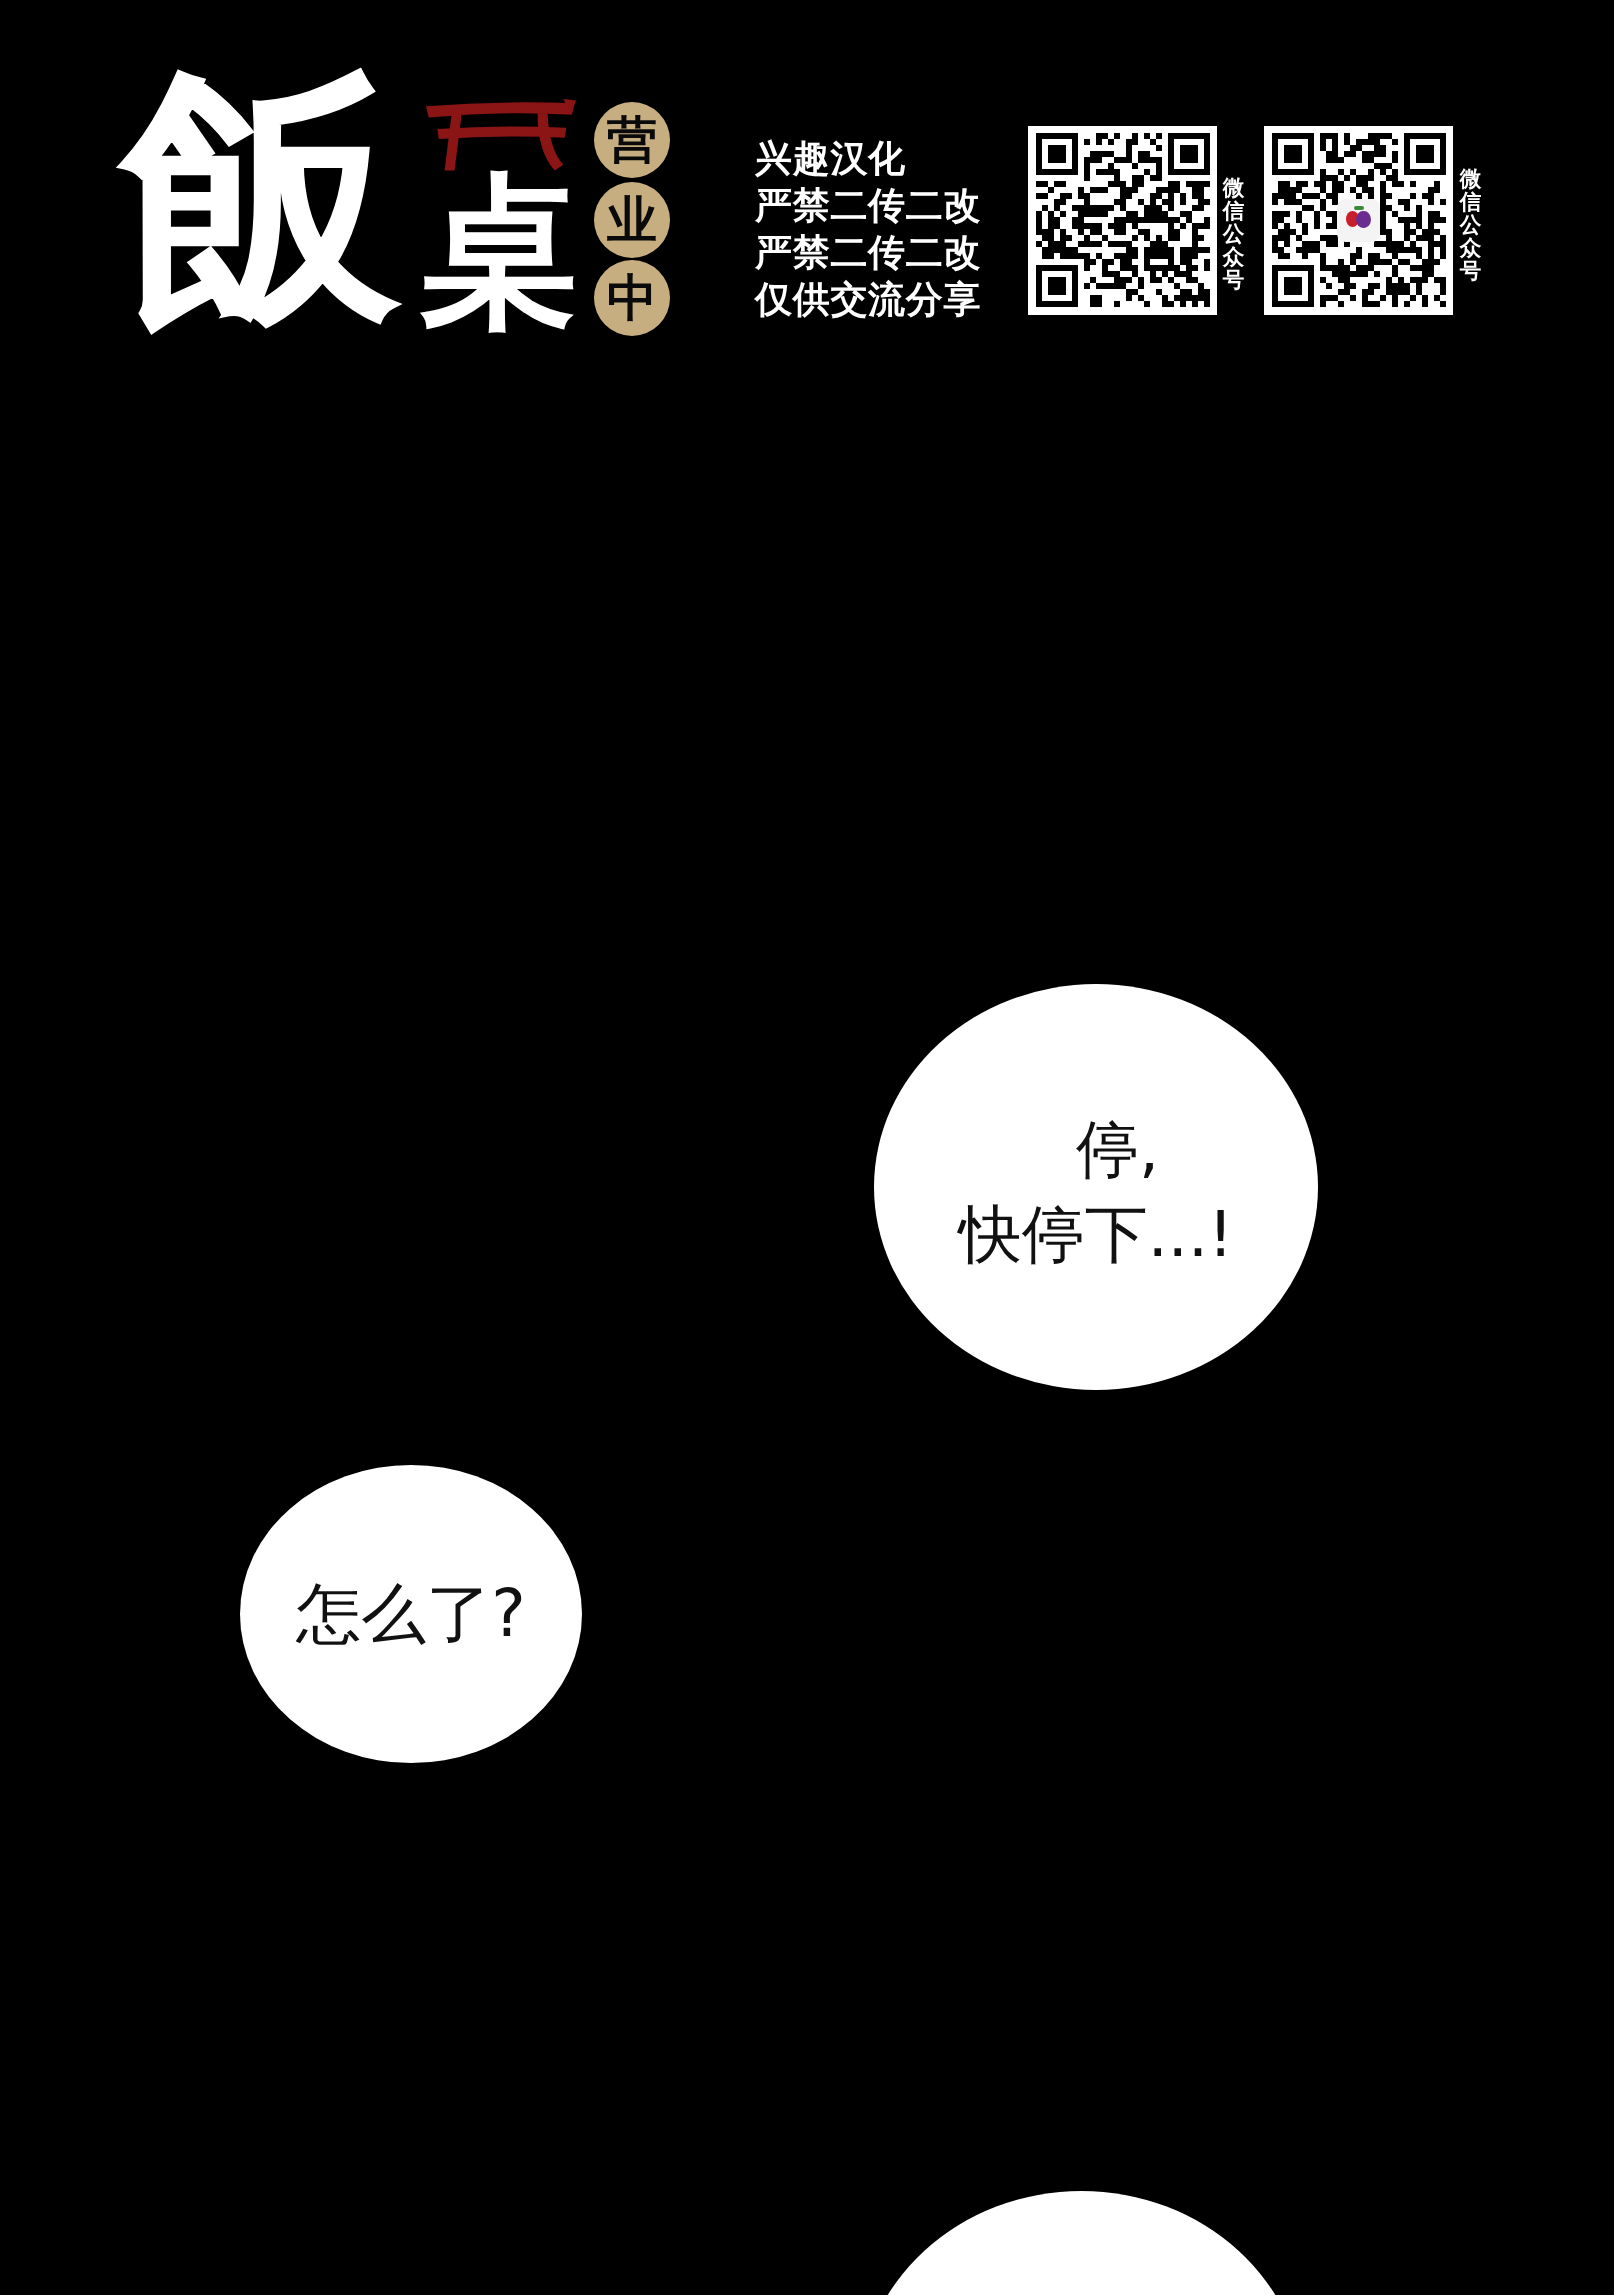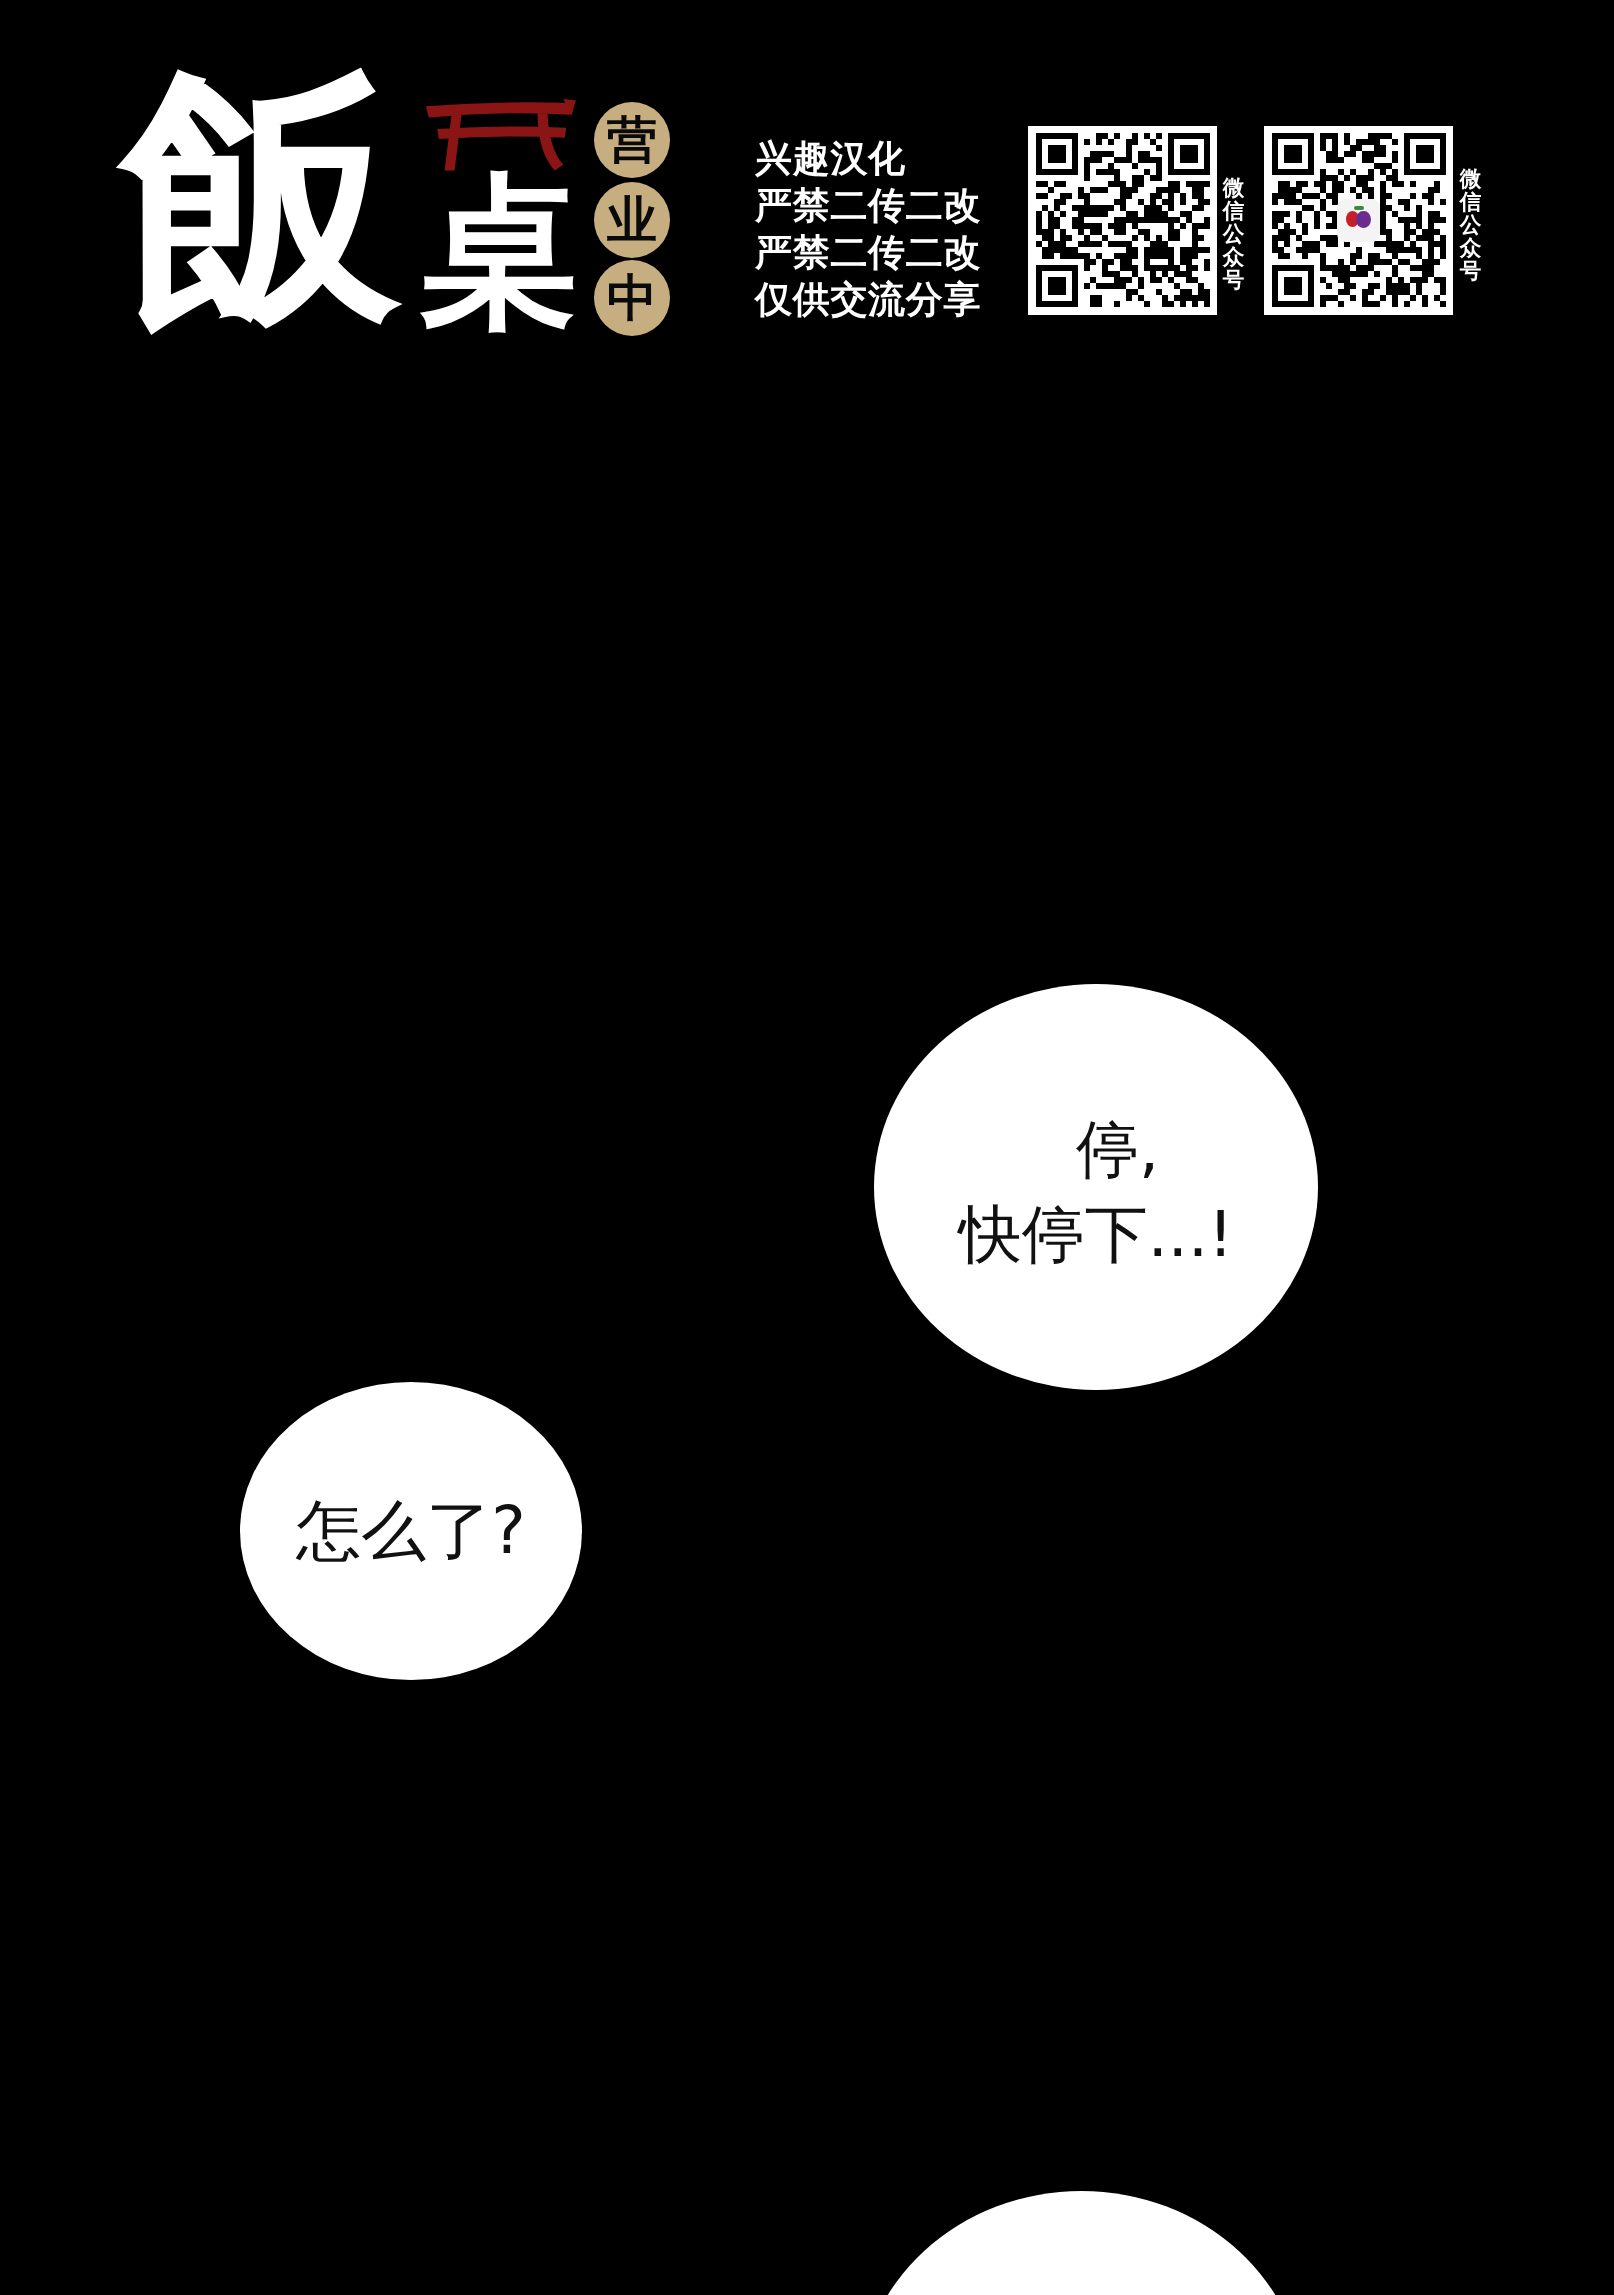--- a/index.html
+++ b/index.html
@@ -23,21 +23,21 @@
   .qr-center { position:absolute; left:73px; top:73px; width:43px; height:43px; border-radius:8.6px; background:#f4f4f4; }
   .qr-center .fruit1 { position:absolute; left:9.3px; top:12.2px; width:13px; height:16px; border-radius:50%; background:#c8202a; }
   .qr-center .fruit2 { position:absolute; left:19.4px; top:11.5px; width:14.3px; height:17px; border-radius:50%; background:#6a2c8e; }
   .qr-center .stem { position:absolute; left:17px; top:7.2px; width:10px; height:4.3px; border-radius:2.2px; background:#3a8a3a; }
   .qr-label { position:absolute; color:#fff; font-weight:bold; font-size:21.5px; line-height:23px; width:23px; text-align:center; font-family:"DejaVu Sans", sans-serif; word-break:break-all; }
   .ql1 { left:1222px; top:176px; }
   .ql2 { left:1459px; top:167px; }
   
   .bubble { position:absolute; background:#fff; border-radius:50%; color:#111; font-family:"DejaVu Sans", sans-serif; }
   .b1 { left:874px; top:984px; width:444px; height:406px; }
-  .b2 { left:240px; top:1382px; width:342px; height:298px; }
+  .b2 { left:240px; top:1465px; width:342px; height:298px; }
   .b3 { left:859px; top:2191px; width:445px; height:409px; }
   .b1-text { position:absolute; left:0; right:0; top:123px; text-align:center; font-size:63px; line-height:85px; }
   .b1-text .l1 { padding-left:43px; }
   .b2-text { position:absolute; left:0; right:0; top:109px; text-align:center; font-size:65px; line-height:79px; }
 </style>
 </head>
 <body>
 
 <div class="abs" style="left:0;top:0;width:1614px;height:359px;">
   <div class="logo-char logo-fan">飯</div>

